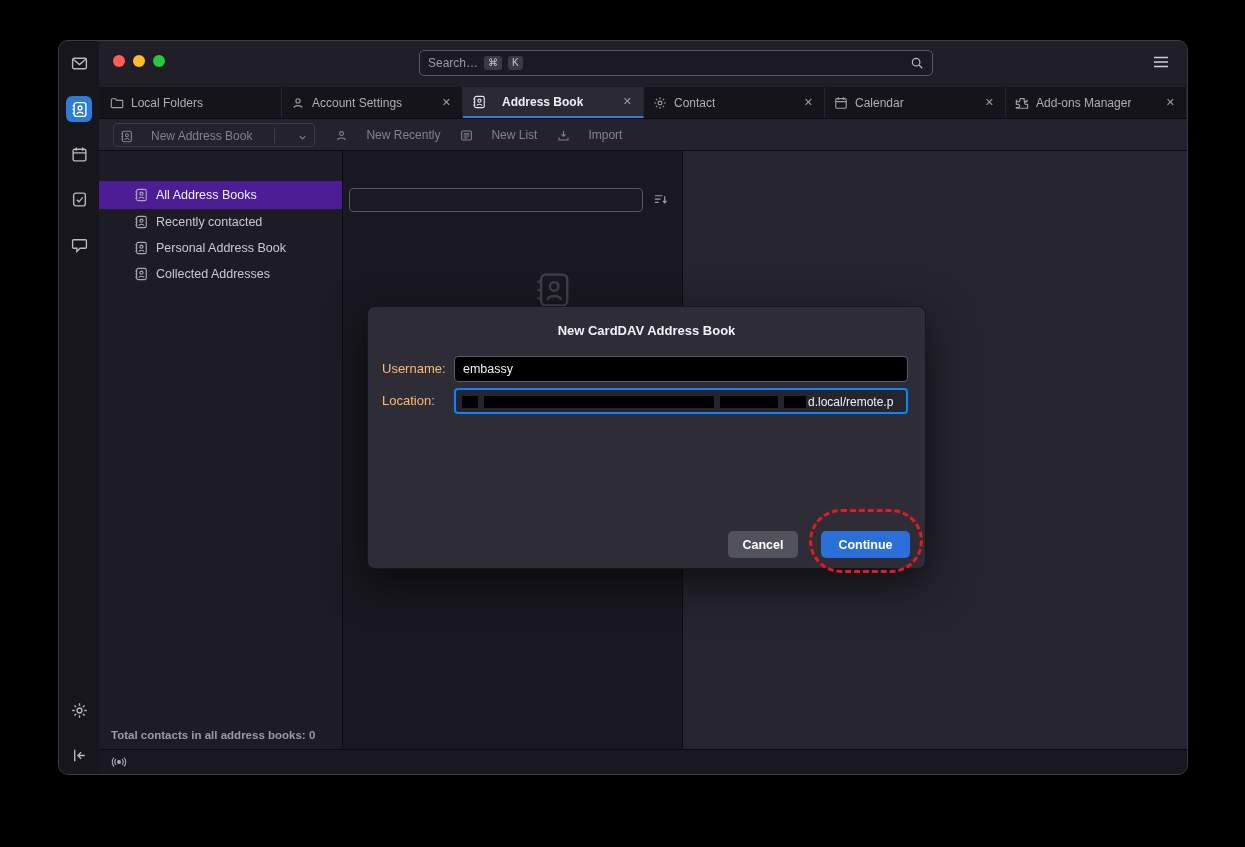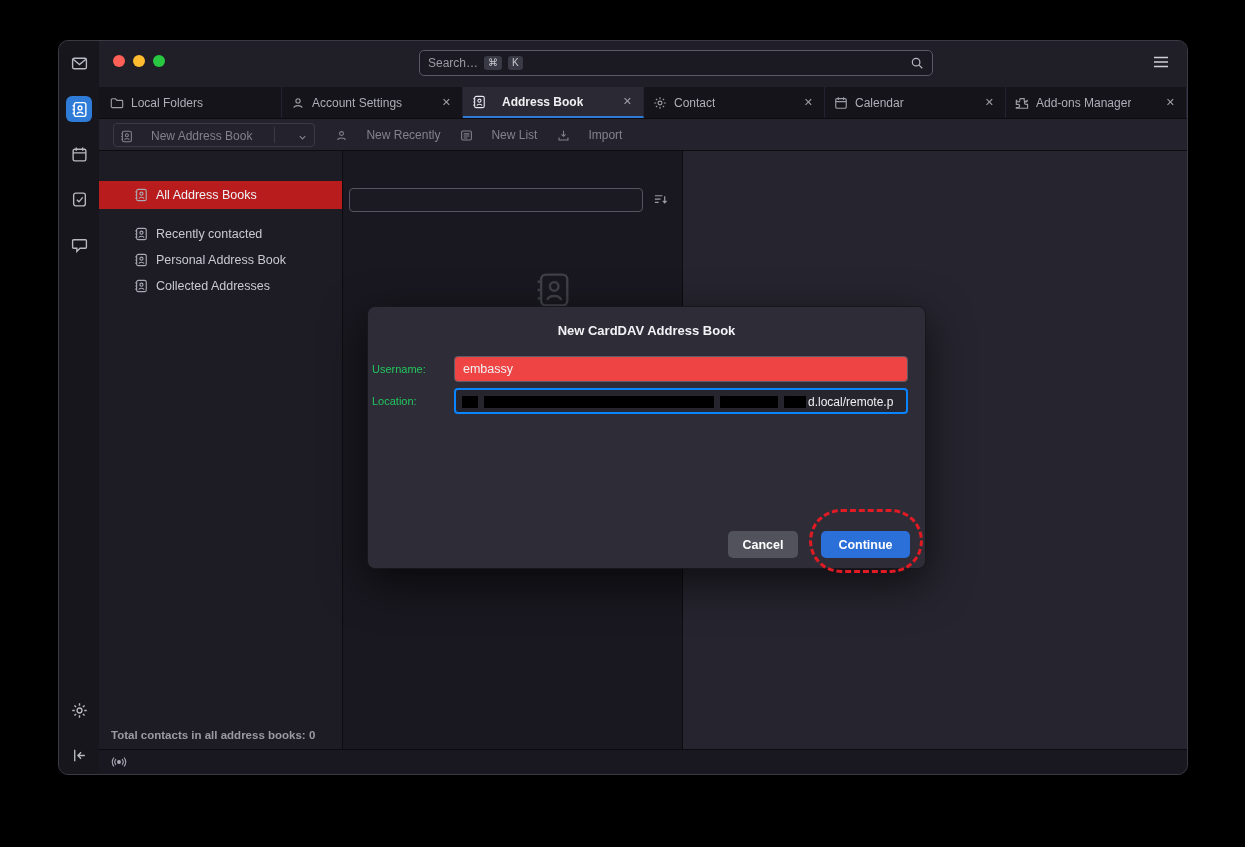--- a/index.html
+++ b/index.html
@@ -35,38 +35,38 @@
   .abtoolbar{height:32px;background:#24232d;display:flex;align-items:center;padding-left:14px;gap:20px;
     color:#82828c;font-size:12px;border-bottom:1px solid #0c0b10;}
   .tbtn{display:flex;align-items:flex-end;gap:18px;}
   .split{border:1px solid #3a3a45;border-radius:4px;padding:3px 6px;}
   .split .sep{width:1px;height:16px;background:#3a3a45;margin:0 4px;}
   
   .content{position:absolute;top:110px;left:0;right:0;bottom:25px;display:flex;}
   .pane-list{width:244px;background:#1d1c24;border-right:1px solid #0c0b10;position:relative;padding-top:30px;}
   .ab-row{height:28px;display:flex;align-items:center;gap:8px;padding-left:35px;color:#c9c9d2;font-size:12.5px;}
   .ab-row .icon{color:#a9a9b3;}
-  .ab-row.selected{background:#b91c1c;color:#eef2f9;margin-bottom:12px;}
+  .ab-row.selected{background:#4c1d95;color:#eef2f9;margin-bottom:0;}
   .ab-row.child{height:26px;}
   .total{position:absolute;left:12px;bottom:8px;color:#9a9aa3;font-size:11.5px;font-weight:700;}
   .pane-mid{width:340px;background:#191820;border-right:1px solid #0c0b10;position:relative;}
   .mid-search{position:absolute;left:6px;top:37px;width:294px;height:24px;background:#1b1a22;
     border:1px solid #55555f;border-radius:4px;color:#e8e8ee;font-size:12px;padding:0 8px;outline:none;}
   .mid-opts{position:absolute;left:310px;top:41px;color:#9a9aa4;}
   .mid-ghost{position:absolute;left:191px;top:120px;color:#8a8a93;opacity:.35;}
   .pane-main{flex:1;background:#26252f;}
   
   .statusbar{position:absolute;left:0;right:0;bottom:0;height:25px;background:#191820;border-top:1px solid #0c0b10;
     display:flex;align-items:center;padding-left:12px;color:#a9a9b3;}
   
   .dialog{position:absolute;left:308px;top:265px;width:559px;height:263px;background:#2e2d37;border-radius:8px;
     border:1px solid #16161c;box-shadow:0 14px 44px rgba(0,0,0,.65);z-index:5;}
   .dlg-title{margin-top:16px;text-align:center;color:#f2f2f6;font-size:13px;font-weight:700;}
-  .dlg-label{position:absolute;left:4px;color:#22c55e;font-size:11px;line-height:26px;}
-  .dlg-input{position:absolute;left:86px;width:454px;height:26px;background:#ef4444;border:1px solid #5c5c66;
+  .dlg-label{position:absolute;left:14px;color:#fdba74;font-size:13px;line-height:26px;}
+  .dlg-input{position:absolute;left:86px;width:454px;height:26px;background:#000000;border:1px solid #5c5c66;
     border-radius:4px;color:#f0f0f3;font-size:12.5px;padding:0 8px;outline:none;
     font-family:"Liberation Sans","DejaVu Sans",sans-serif;}
   .loc-box{position:absolute;left:86px;top:81px;width:454px;height:26px;background:#26252e;
     border:2px solid #0a84ff;border-radius:4px;overflow:hidden;}
   .redact{position:absolute;top:6px;height:12px;background:#000;border-radius:1px;}
   .loc-text{position:absolute;left:352px;top:5px;color:#f0f0f3;font-size:12px;white-space:nowrap;}
   .dlg-btn{position:absolute;top:224px;height:27px;border:none;border-radius:5px;color:#fff;
     font-size:12.5px;font-weight:700;font-family:inherit;}
   .btn-cancel{left:360px;width:70px;background:#52525c;}
   .btn-continue{left:453px;width:89px;background:#2b6fd9;}

